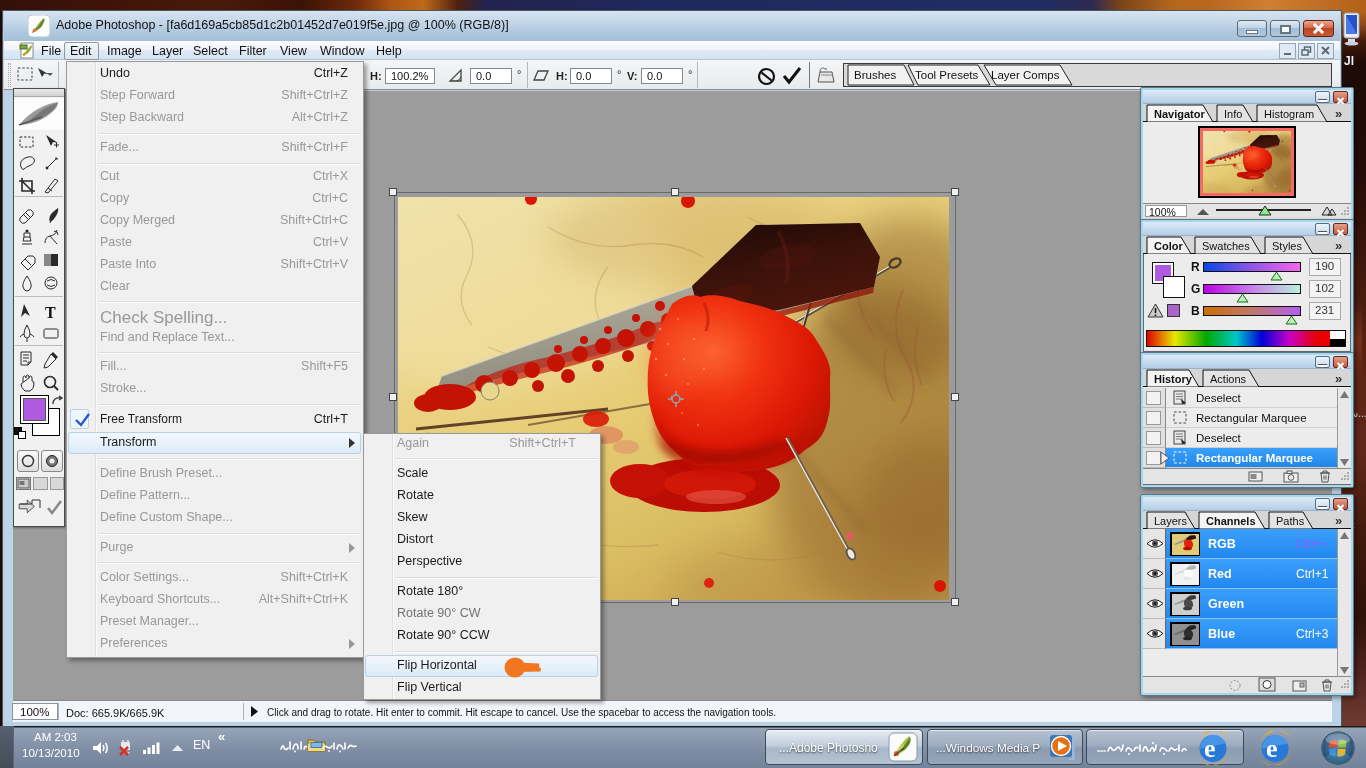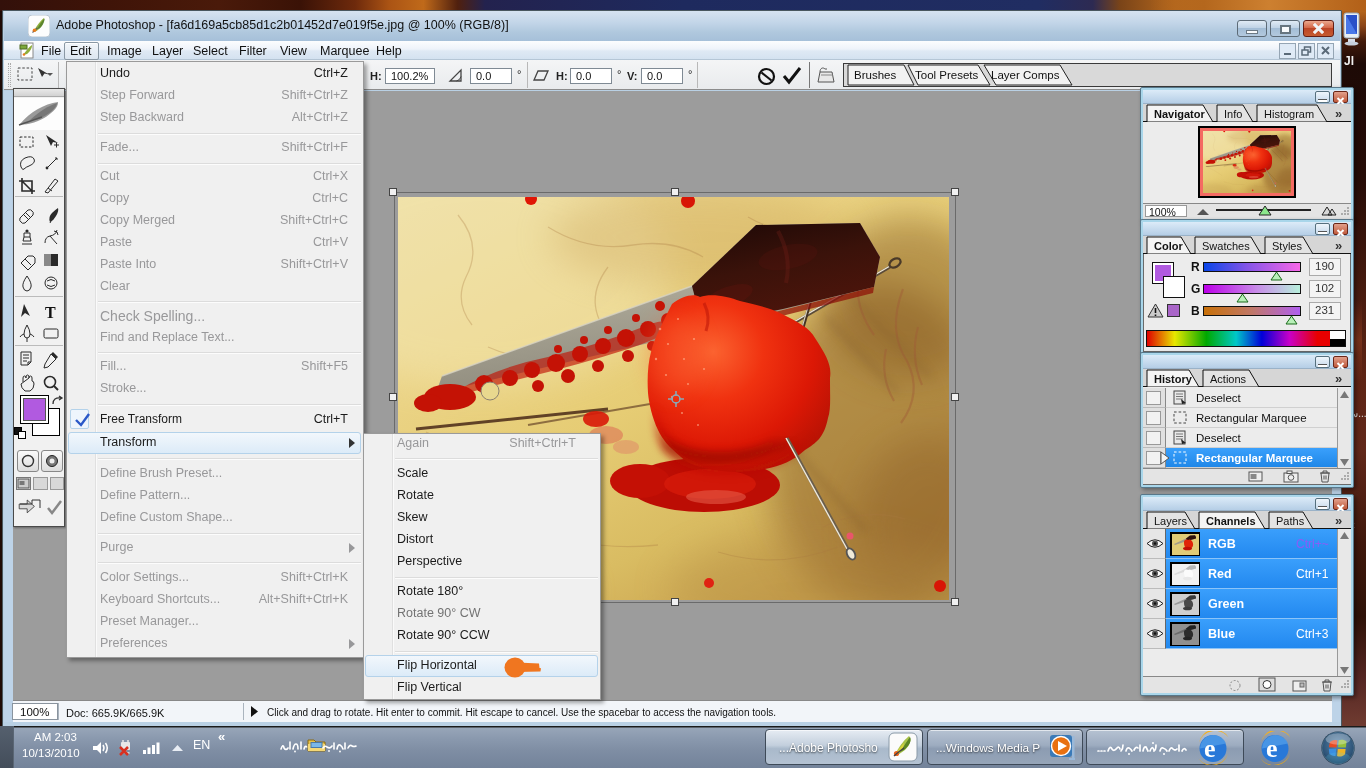--- a/index.html
+++ b/index.html
@@ -60,21 +60,21 @@
 <circle cx="5" cy="12.5" r="1.3" fill="#e87a1e"></circle>
 <rect x="1" y="3" width="7" height="4" fill="#7da83a" stroke="#4f6a20"></rect>
 </svg>
 <div class="tx" style="left:41px;top:44px;font-size:12.5px;color:#111;">File</div>
 <div class="tx" style="left:70px;top:44px;font-size:12.5px;color:#111;">Edit</div>
 <div class="tx" style="left:107px;top:44px;font-size:12.5px;color:#111;">Image</div>
 <div class="tx" style="left:152px;top:44px;font-size:12.5px;color:#111;">Layer</div>
 <div class="tx" style="left:193px;top:44px;font-size:12.5px;color:#111;">Select</div>
 <div class="tx" style="left:239px;top:44px;font-size:12.5px;color:#111;">Filter</div>
 <div class="tx" style="left:280px;top:44px;font-size:12.5px;color:#111;">View</div>
-<div class="tx" style="left:320px;top:44px;font-size:12.5px;color:#111;">Marquee</div>
+<div class="tx" style="left:320px;top:44px;font-size:12.5px;color:#111;">Window</div>
 <div class="tx" style="left:376px;top:44px;font-size:12.5px;color:#111;">Help</div>
 <div class="abs" style="left:64px;top:41.5px;width:35px;height:18px;border:1px solid #8a98a4;border-radius:2px;background:linear-gradient(180deg,#f2f6fa,#dce6f0);box-shadow:inset 0 1px 0 #fff;"></div>
 <div class="tx" style="left:70px;top:44px;font-size:12.5px;color:#111;">Edit</div>
 
 <div class="abs" style="left:1279px;top:42.5px;width:17px;height:16px;background:#dfeaf6;border:1px solid #95a5b4;"><svg width="15" height="14">
       <path d="M4 10 h7" stroke="#5a6a78" stroke-width="2"></path>
     </svg></div>
 <div class="abs" style="left:1298px;top:42.5px;width:17px;height:16px;background:#dfeaf6;border:1px solid #95a5b4;"><svg width="15" height="14">
       <rect x="5.5" y="3" width="6" height="5" fill="none" stroke="#5a6a78" stroke-width="1.5"></rect>
       <rect x="3" y="6" width="6" height="5" fill="#dfeaf6" stroke="#5a6a78" stroke-width="1.5"></rect>
@@ -766,21 +766,21 @@
 <div class="tx" style="right:1018px;top:191px;font-size:12.5px;color:#98989a;">Ctrl+C</div>
 <div class="tx" style="left:100px;top:213px;font-size:12.5px;color:#98989a;">Copy Merged</div>
 <div class="tx" style="right:1018px;top:213px;font-size:12.5px;color:#98989a;">Shift+Ctrl+C</div>
 <div class="tx" style="left:100px;top:235px;font-size:12.5px;color:#98989a;">Paste</div>
 <div class="tx" style="right:1018px;top:235px;font-size:12.5px;color:#98989a;">Ctrl+V</div>
 <div class="tx" style="left:100px;top:257px;font-size:12.5px;color:#98989a;">Paste Into</div>
 <div class="tx" style="right:1018px;top:257px;font-size:12.5px;color:#98989a;">Shift+Ctrl+V</div>
 <div class="tx" style="left:100px;top:279px;font-size:12.5px;color:#98989a;">Clear</div>
 <div class="abs" style="left:98px;top:301px;width:263px;height:1px;background:#dcdcdc;"></div>
 <div class="abs" style="left:98px;top:302px;width:263px;height:1px;background:#fcfcfc;"></div>
-<div class="tx" style="left:100px;top:308px;font-size:14px;color:#98989a;text-align:right;">Check Spelling...</div>
+<div class="tx" style="left:100px;top:308px;font-size:17px;color:#98989a;text-align:right;">Check Spelling...</div>
 <div class="tx" style="left:100px;top:330px;font-size:12.5px;color:#98989a;">Find and Replace Text...</div>
 <div class="abs" style="left:98px;top:352px;width:263px;height:1px;background:#dcdcdc;"></div>
 <div class="abs" style="left:98px;top:353px;width:263px;height:1px;background:#fcfcfc;"></div>
 <div class="tx" style="left:100px;top:359px;font-size:12.5px;color:#98989a;">Fill...</div>
 <div class="tx" style="right:1018px;top:359px;font-size:12.5px;color:#98989a;">Shift+F5</div>
 <div class="tx" style="left:100px;top:381px;font-size:12.5px;color:#98989a;">Stroke...</div>
 <div class="abs" style="left:98px;top:404px;width:263px;height:1px;background:#dcdcdc;"></div>
 <div class="abs" style="left:98px;top:405px;width:263px;height:1px;background:#fcfcfc;"></div>
 <div class="tx" style="left:100px;top:412px;font-size:12px;color:#1b1b1b;">Free Transform</div>
 <div class="tx" style="right:1018px;top:412px;font-size:12.5px;color:#1b1b1b;">Ctrl+T</div>

